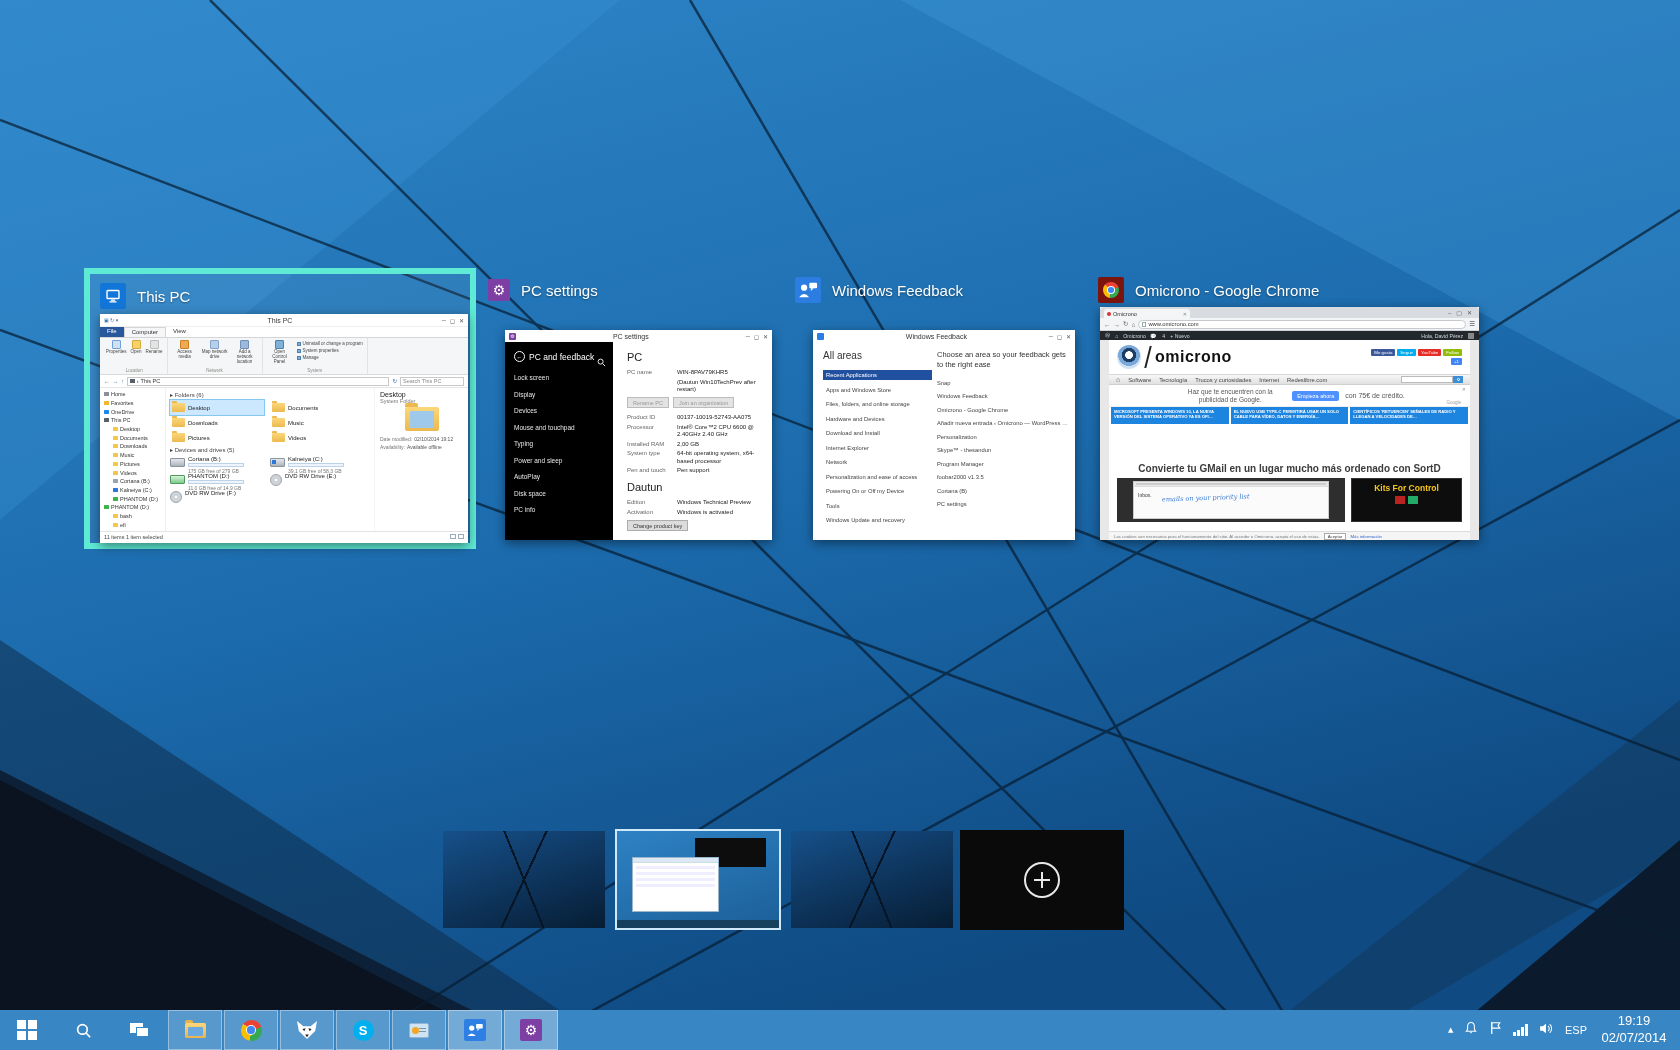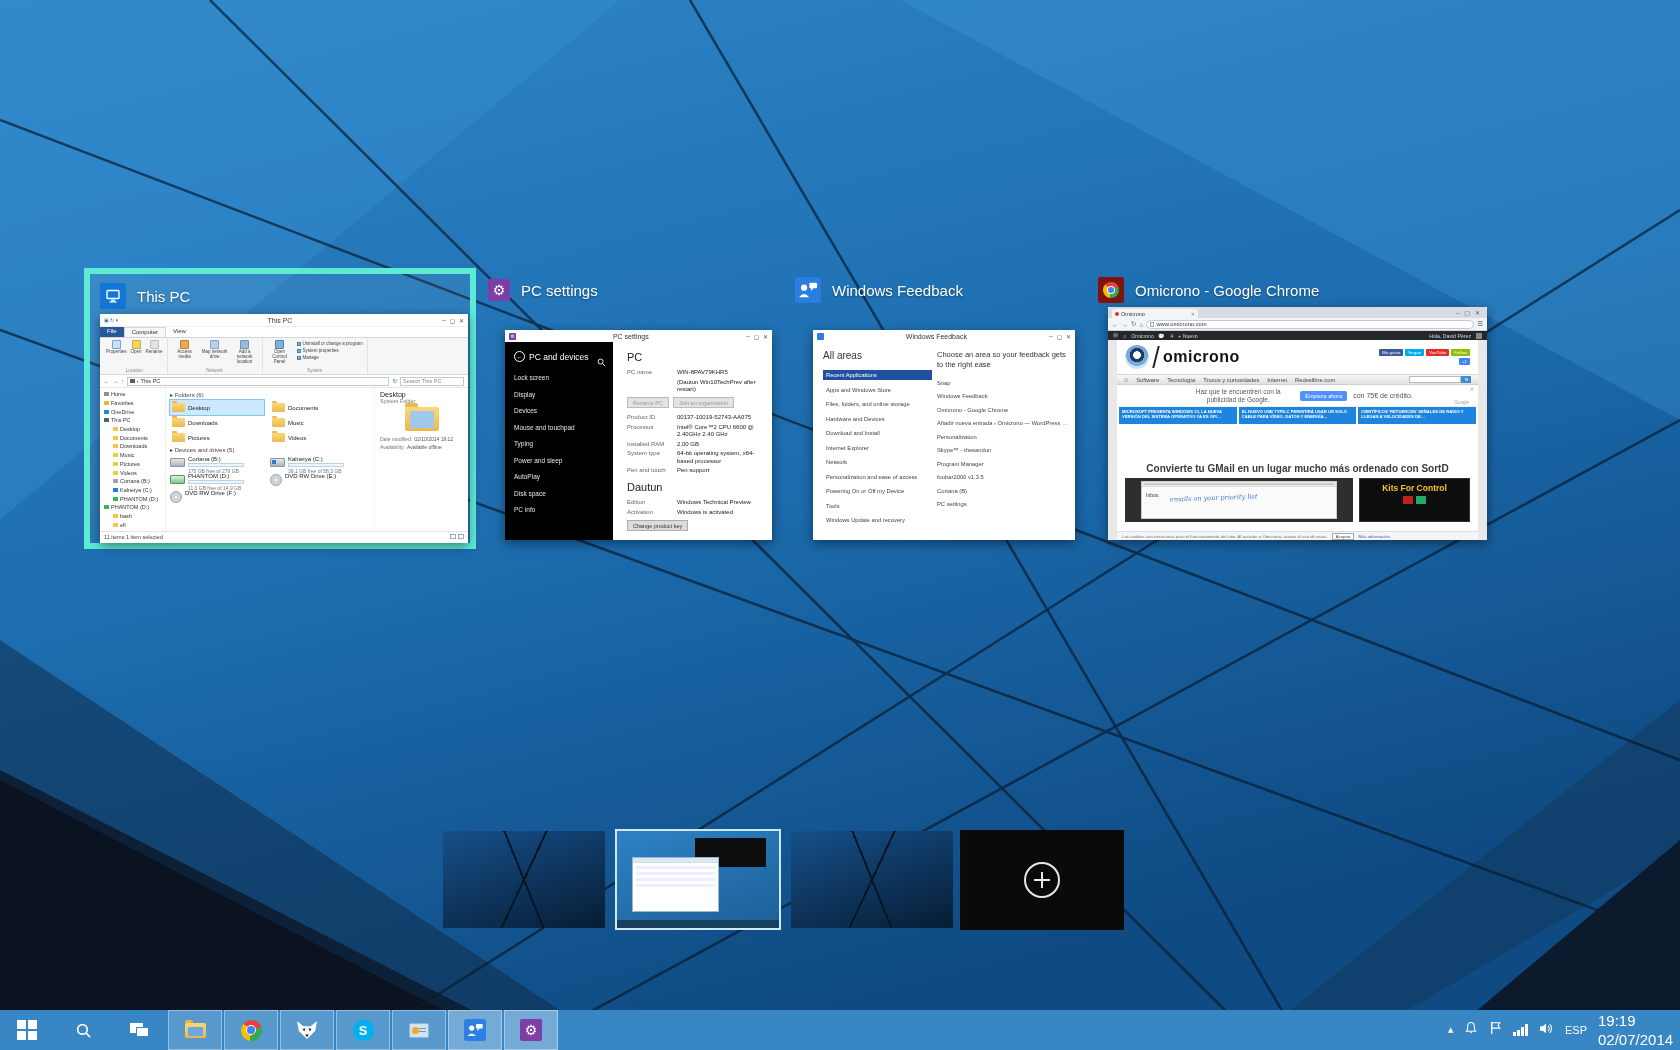--- a/index.html
+++ b/index.html
@@ -206,21 +206,21 @@
   .cpl-ic{width:20px;height:15px;background:#cfe3f2;border:1px solid #8fb6d8;border-radius:2px;position:relative}
   .cpl-ic::before{content:'';position:absolute;left:2px;top:3px;width:7px;height:7px;border-radius:50%;background:#f5a623}
   .cpl-ic::after{content:'';position:absolute;right:2px;top:4px;width:7px;height:6px;background:repeating-linear-gradient(#7a96ac 0 1.5px,transparent 1.5px 3px)}
   .gear-tile{width:22px;height:22px;background:#7e3fa5;border-radius:2px;display:grid;place-items:center;color:#fff;font-size:14px;font-family:"DejaVu Sans",sans-serif}
   .tb-tray{margin-left:auto;display:flex;align-items:center;gap:11px;padding-right:10px;color:#fff}
   .caret{font-size:7px;font-family:"DejaVu Sans",sans-serif}
   .bars{display:flex;align-items:flex-end;gap:1.5px;height:12px}
   .bars span{width:2.5px;background:#fff;display:block}
   .bars .b1{height:4px}.bars .b2{height:6.5px}.bars .b3{height:9px}.bars .b4{height:12px}
   .lang{font-size:11px}
-  .clock{font-size:15px;line-height:1.3;width:72px}
+  .clock{text-align:center;font-size:13px;line-height:1.3;width:72px}
   .tile-chrome{background:#7c150e}
 </style>
 </head>
 <body>
 <div class="screen">
 
   <svg class="wallpaper" viewBox="0 0 1680 1050" preserveAspectRatio="none">
     <defs>
       <linearGradient id="bg" x1="0" y1="0" x2="0.4" y2="1">
         <stop offset="0" stop-color="#2e86c8"></stop>
@@ -527,21 +527,21 @@
           <span class="winctl">
               <span>─</span>
               <span>◻</span>
               <span>✕</span>
             </span>
         </div>
         <div class="s-body">
           <div class="s-panel">
             <div class="s-phead">
               <span class="backcirc">←</span>
-              <span>PC and devices</span>
+              <span>PC and feedback</span>
             </div>
             <span class="s-search">
               <svg width="9" height="9" viewBox="0 0 10 10">
                   <circle cx="4" cy="4" r="2.8" fill="none" stroke="#fff" stroke-width="1"></circle>
                   <line x1="6.2" y1="6.2" x2="9" y2="9" stroke="#fff" stroke-width="1"></line>
                 </svg>
             </span>
             <div>
 
             <div class="s-item">Lock screen</div>
@@ -674,21 +674,21 @@
       </div>
     </div>
 
     <div class="card" style="left:1093px;top:272px;width:390px;height:273px">
       <div class="card-header" style="left:5px;top:4px">
         <span class="tile tile-chrome">
             <span class="chromeball sm"></span>
           </span>
         <span class="card-title">Omicrono - Google Chrome</span>
       </div>
-      <div class="win" style="left:15px;top:35px;width:379px;height:233px">
+      <div class="win" style="left:7px;top:35px;width:379px;height:233px">
         <div class="c-tabs">
           <span class="c-tab">
               <span class="c-fav"></span>
               <span>Omicrono</span>
               <span class="x">✕</span>
             </span>
           <span class="c-ctrl">
               <span>–</span>
               <span>▢</span>
               <span>✕</span>

